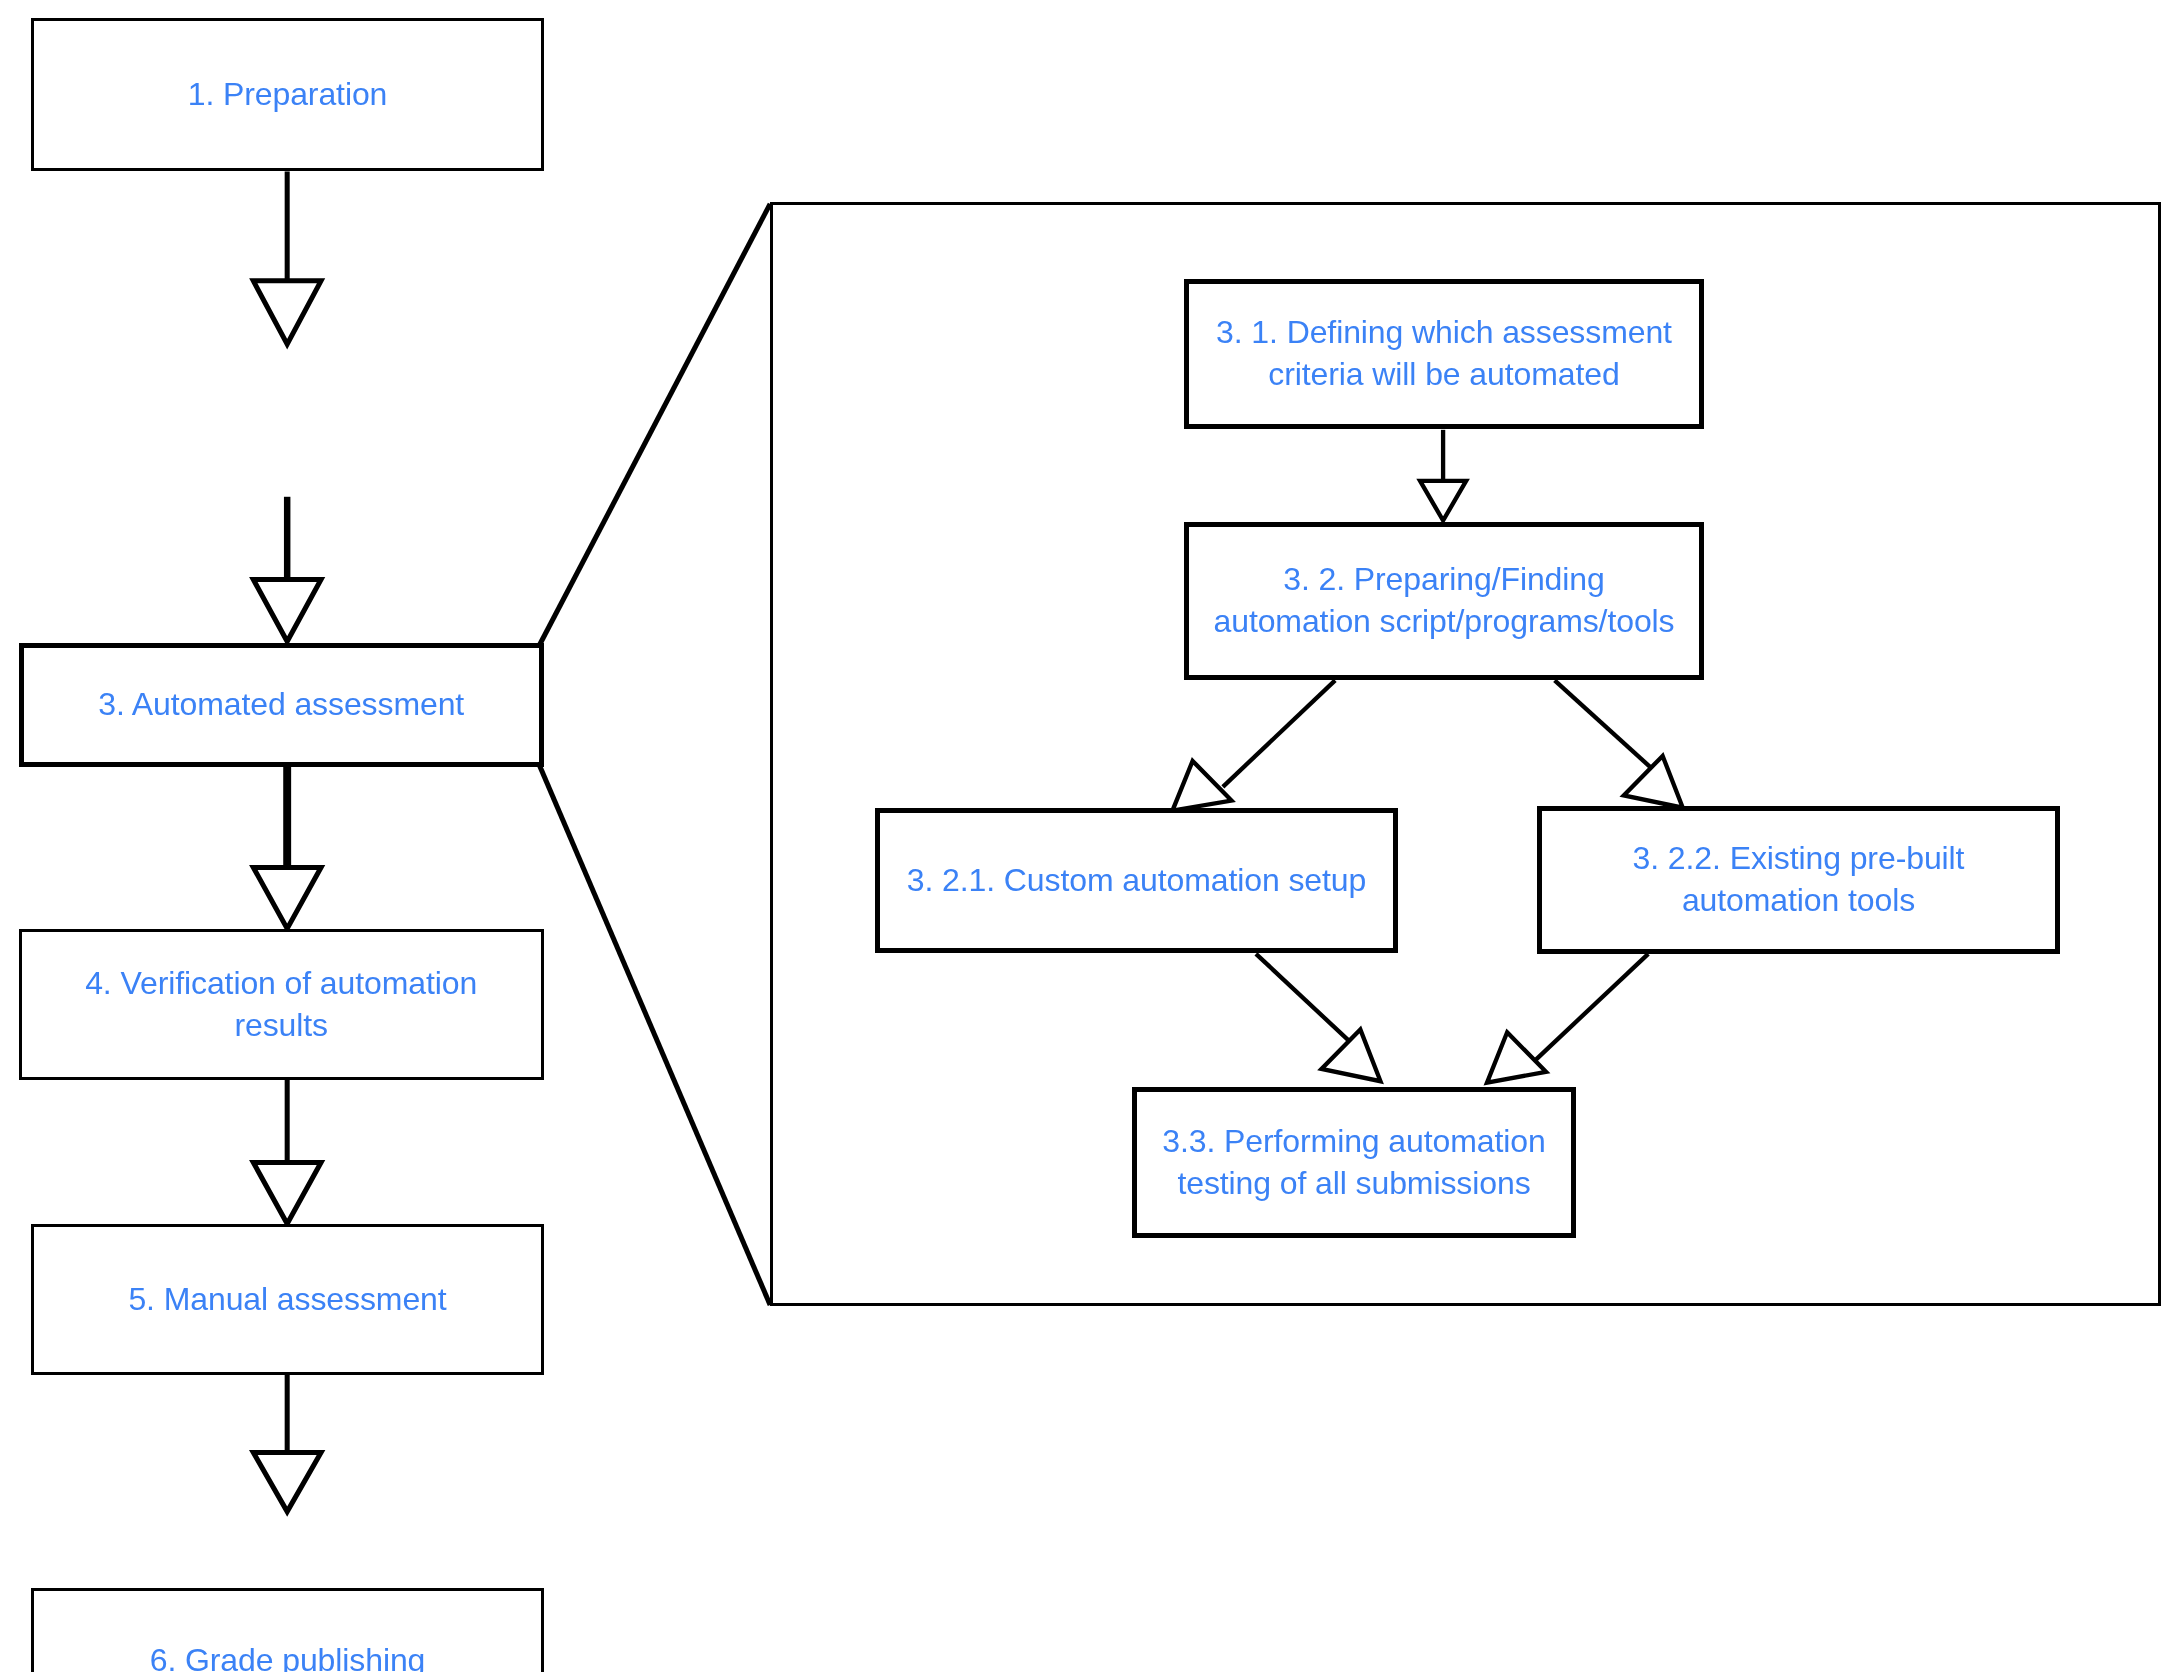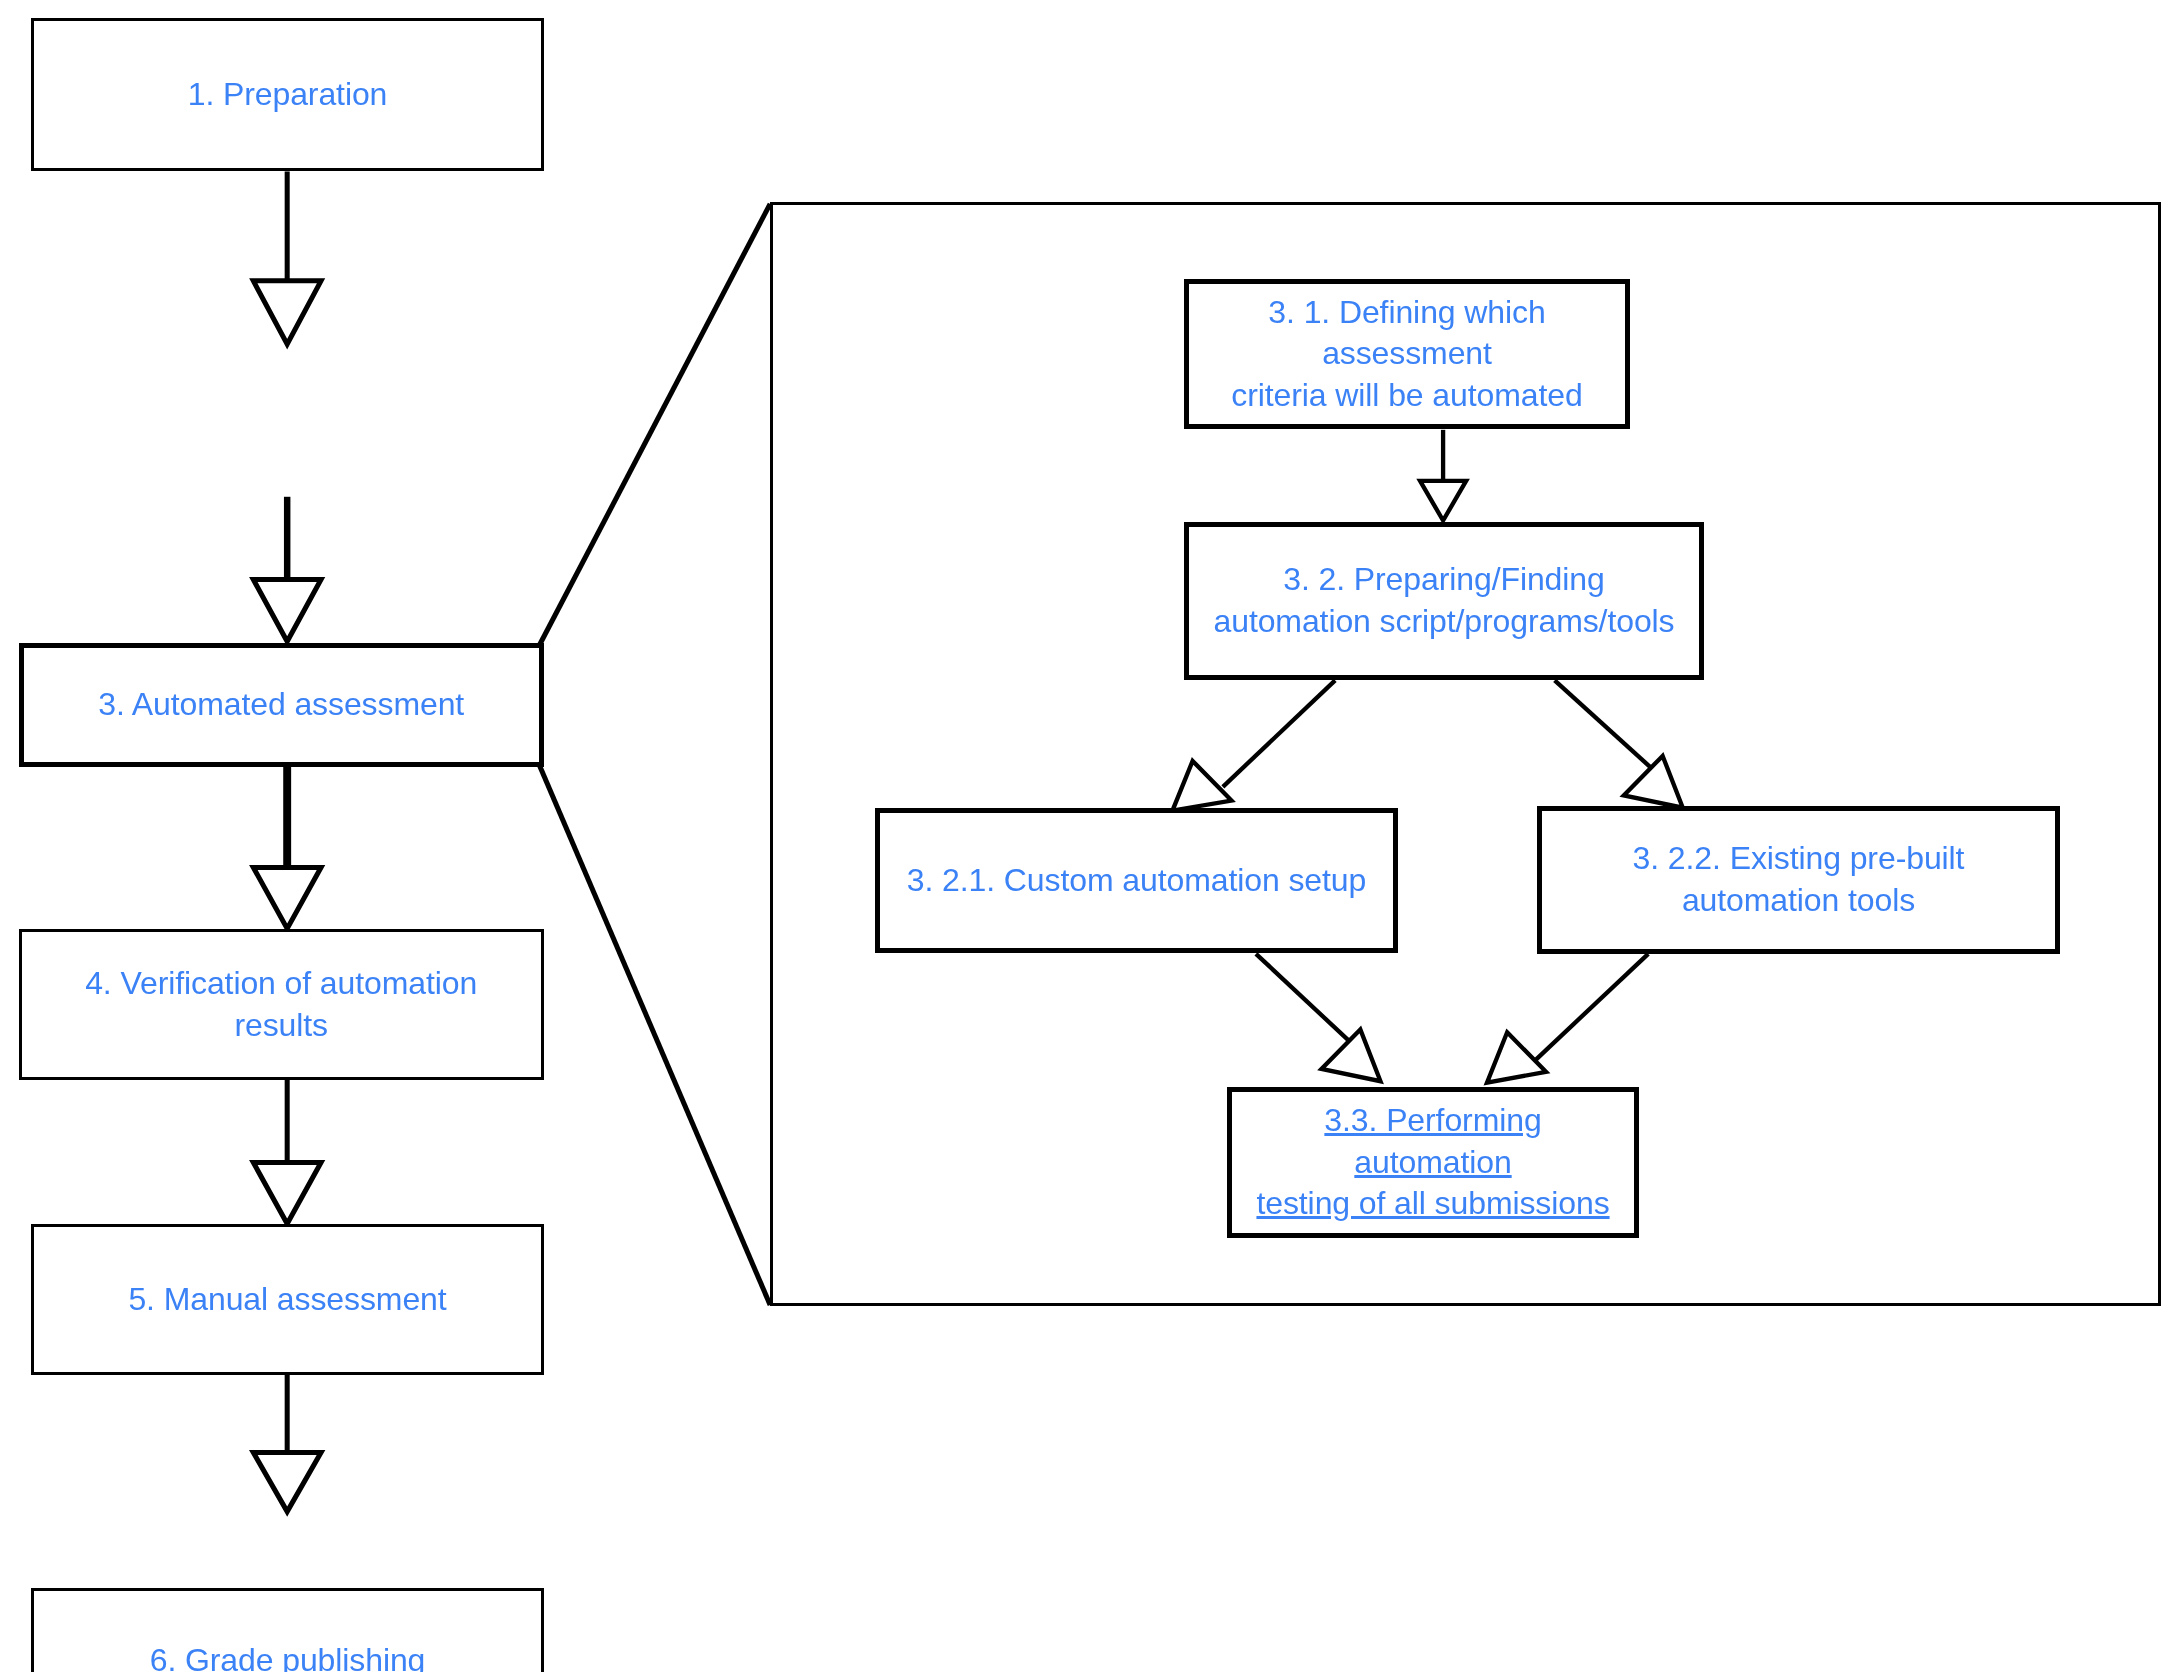--- a/index.html
+++ b/index.html
@@ -137,38 +137,38 @@
   </div>
 
   <div class="node" style="left:31px; top:1224px; width:513px; height:151px;text-align:center;">
     <span class="label">5. Manual assessment</span>
   </div>
 
   <div class="node" style="left:31px; top:1588px; width:513px; height:145px;">
     <span class="label">6. Grade publishing</span>
   </div>
 
-  <div class="node thick" style="left:1184px; top:279px; width:446px; height:150px;">
+  <div class="node thick" style="left:1184px; top:279px; width:520px; height:150px;">
     <span class="label">3. 1. Defining which assessment
 criteria will be automated</span>
   </div>
 
   <div class="node thick" style="left:1184px; top:522px; width:520px; height:158px;">
     <span class="label">3. 2. Preparing/Finding
 automation script/programs/tools</span>
   </div>
 
   <div class="node thick" style="left:875px; top:808px; width:523px; height:145px;">
     <span class="label">3. 2.1. Custom automation setup</span>
   </div>
 
   <div class="node thick" style="left:1537px; top:806px; width:523px; height:148px;">
     <span class="label">3. 2.2. Existing pre-built
 automation tools</span>
   </div>
 
-  <div class="node thick" style="left:1227px; top:1087px; width:412px; height:151px;text-decoration:underline;">
+  <div class="node thick" style="left:1132px; top:1087px; width:444px; height:151px;">
     <span class="label">3.3. Performing automation
 testing of all submissions</span>
   </div>
 
 </div>
 
 
 </body></html>

